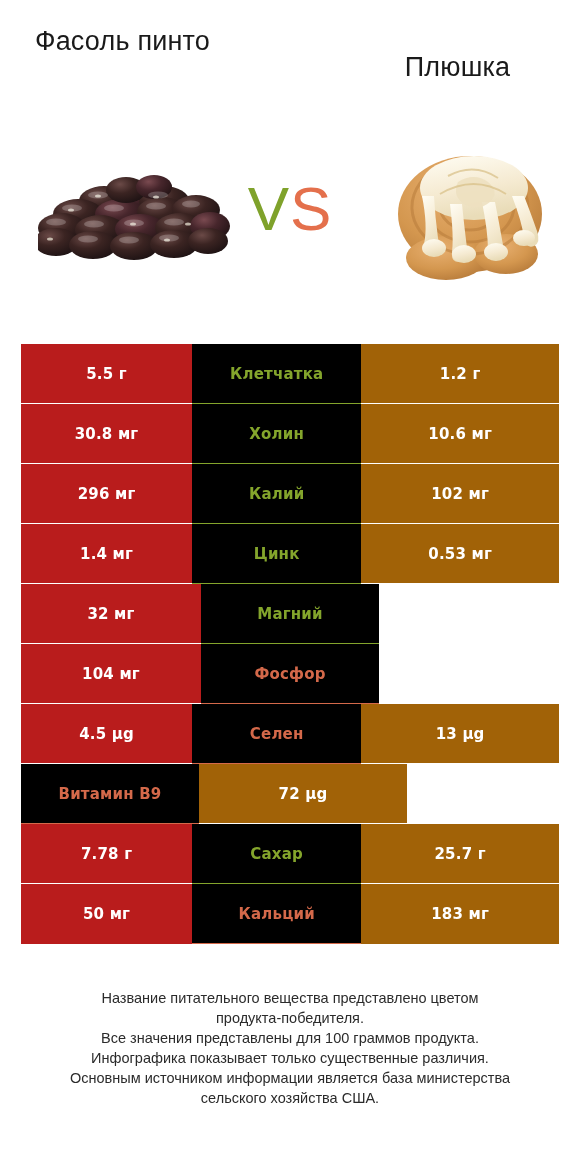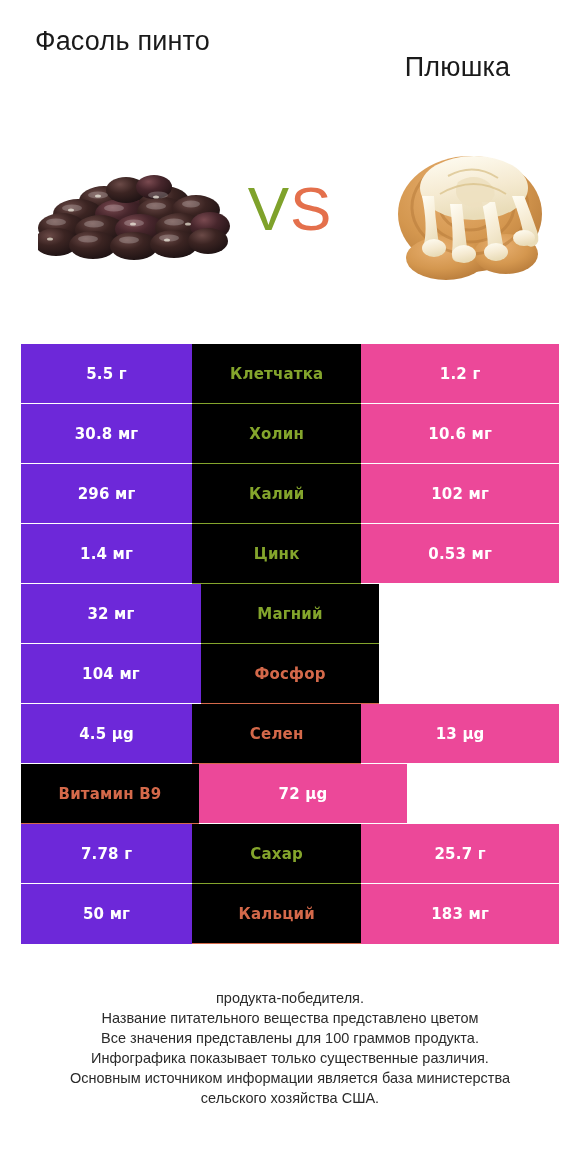--- a/index.html
+++ b/index.html
@@ -106,31 +106,31 @@
     align-items: center;
     justify-content: center;
     font-size: 15px;
     font-weight: 700;
     font-family: "DejaVu Sans", "Liberation Sans", sans-serif;
     letter-spacing: 0.2px;
     white-space: nowrap;
   }
   .cell-left {
     width: 180px;
-    background: #6d28d9;
+    background: #b91c1c;
     color: #ffffff;
     border-bottom: 1px solid #ffffff;
   }
   .cell-mid {
     width: 178px;
     background: #000000;
   }
   .cell-right {
     width: 208px;
-    background: #ec4899;
+    background: #a16207;
     color: #ffffff;
     border-bottom: 1px solid #ffffff;
   }
   .row:last-child .cell-left,
   .row:last-child .cell-right {
     border-bottom: none;
   }
   .cell-mid.win-green {
     color: #84A52C;
     border-bottom: 1px solid #84A52C;
@@ -333,19 +333,19 @@
 
   <div class="row">
     <div class="cell cell-left">50 мг</div>
     <div class="cell cell-mid win-orange">Кальций</div>
     <div class="cell cell-right">183 мг</div>
   </div>
 
 </div>
 
 <div class="footer">
+  <div>Название питательного вещества представлено цветом</div>
   <div>продукта-победителя.</div>
-  <div>Название питательного вещества представлено цветом</div>
   <div>Все значения представлены для 100 граммов продукта.</div>
   <div>Инфографика показывает только существенные различия.</div>
   <div>Основным источником информации является база министерства</div>
   <div>сельского хозяйства США.</div>
 </div>
 
 </body></html>

